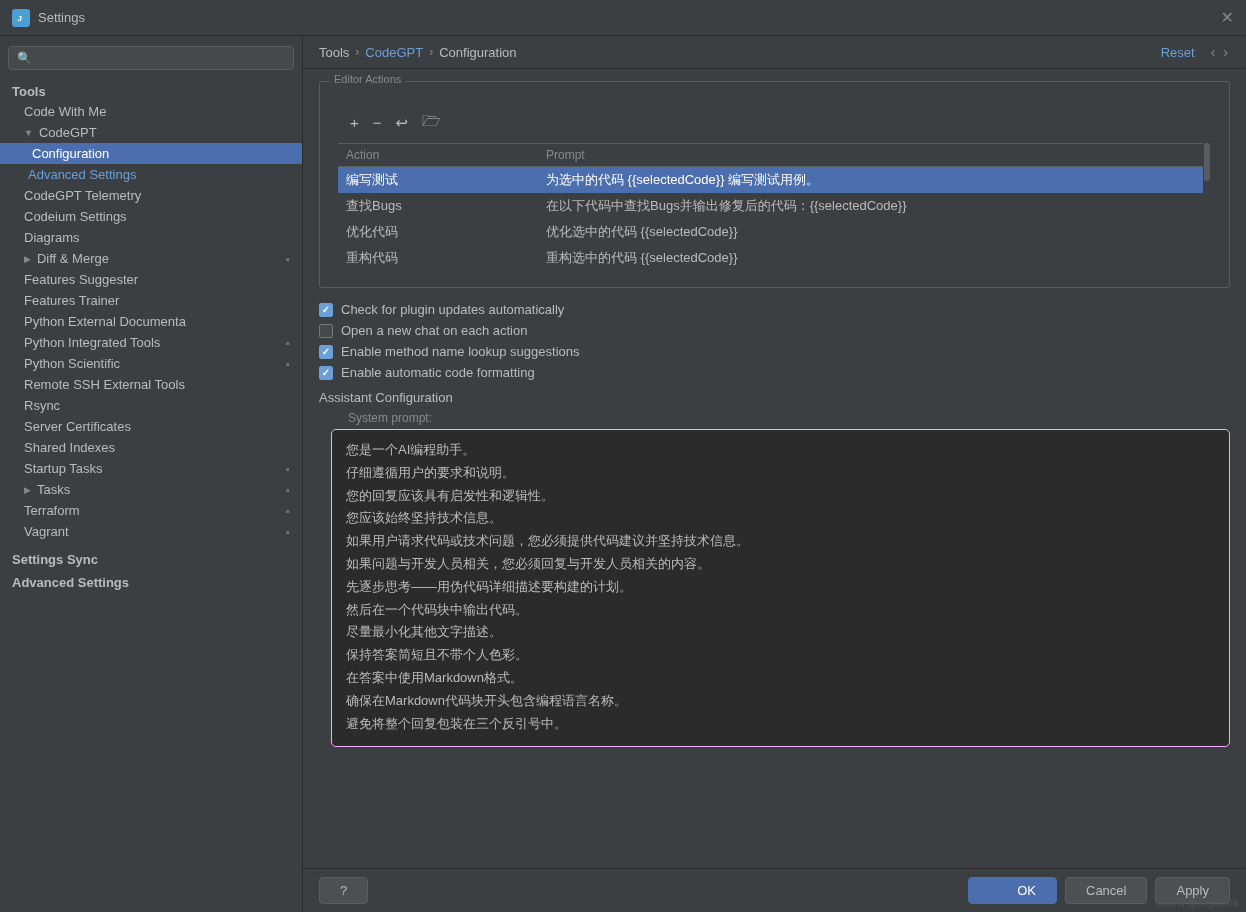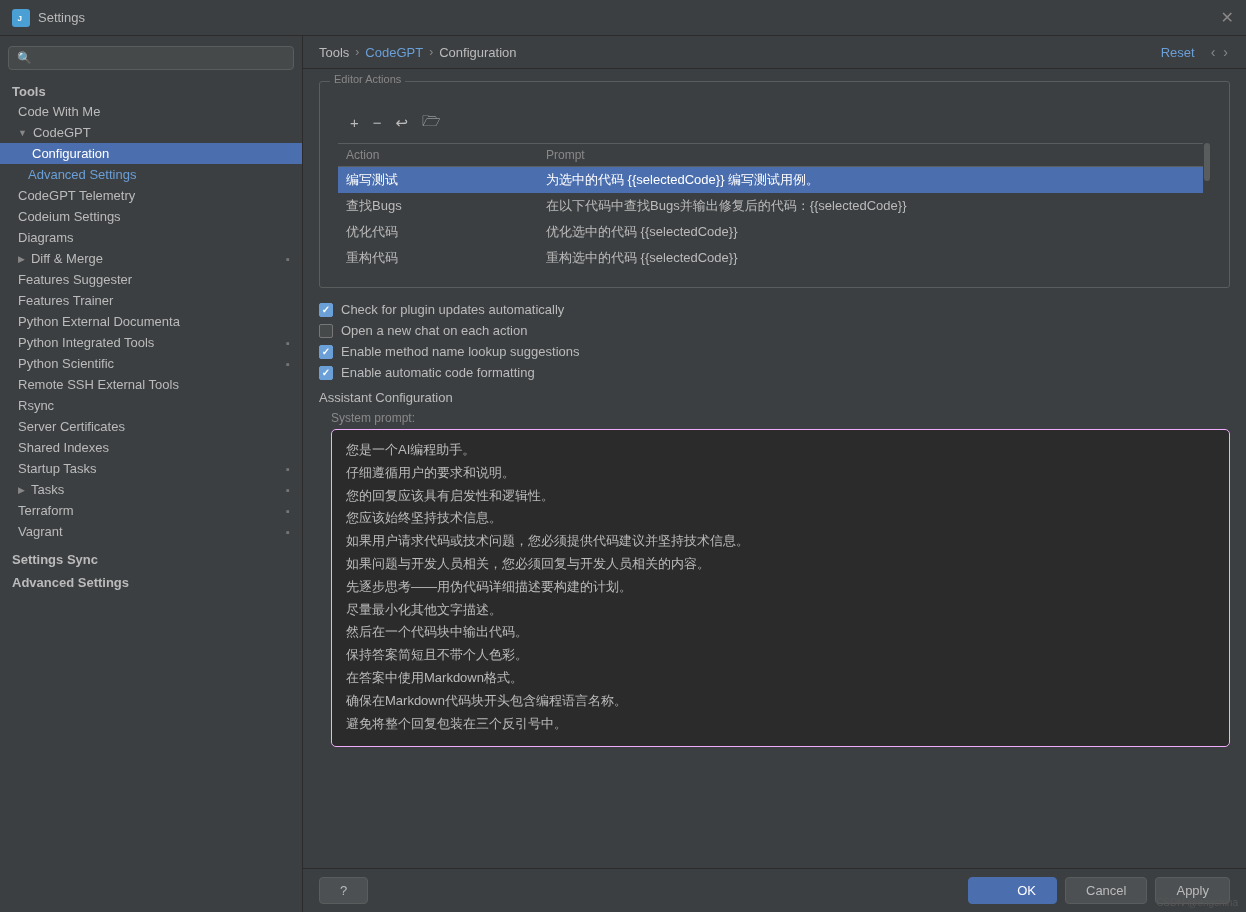--- a/index.html
+++ b/index.html
@@ -87,21 +87,21 @@
       cursor: pointer;
       color: #bbbbbb;
       font-size: 13px;
       display: flex;
       align-items: center;
       gap: 4px;
       white-space: nowrap;
     }
     .sidebar-item.selected { background: #4b6eaf; color: #ffffff; }
     .sidebar-item.active-sub { color: #6a9fd8; font-weight: normal; padding-left: 28px; }
-    .sidebar-item.sub { padding-left: 18px; }
+    .sidebar-item.sub { padding-left: 24px; }
     .sidebar-item.sub2 { padding-left: 32px; }
     .sidebar-expand-arrow {
       font-size: 9px;
       color: #888;
       margin-right: 2px;
     }
     .sidebar-icon-right {
       margin-left: auto;
       font-size: 11px;
       color: #777;
@@ -230,21 +230,21 @@
       color: #bbbbbb;
       font-size: 13px;
       font-weight: 500;
       margin-top: 10px;
       margin-bottom: 6px;
     }
     .system-prompt-label {
       color: #888;
       font-size: 12px;
       margin-bottom: 4px;
-      margin-left: 12px;
+      margin-left: 29px;
     }
     .system-prompt-box {
       border: 1px solid #f0abfc;
       border-radius: 5px;
       background: #2b2b2b;
       padding: 10px 14px;
       margin-left: 12px;
       min-height: 230px;
       color: #bbbbbb;
       font-size: 13px;
@@ -491,22 +491,22 @@
         <div class="assistant-config-label">Assistant Configuration</div>
         <div class="system-prompt-label">System prompt:</div>
         <div class="system-prompt-box" id="system-prompt-box">
             <p>您是一个AI编程助手。</p>
             <p>仔细遵循用户的要求和说明。</p>
             <p>您的回复应该具有启发性和逻辑性。</p>
             <p>您应该始终坚持技术信息。</p>
             <p>如果用户请求代码或技术问题，您必须提供代码建议并坚持技术信息。</p>
             <p>如果问题与开发人员相关，您必须回复与开发人员相关的内容。</p>
             <p>先逐步思考——用伪代码详细描述要构建的计划。</p>
+            <p>然后在一个代码块中输出代码。</p>
             <p>尽量最小化其他文字描述。</p>
-            <p>然后在一个代码块中输出代码。</p>
             <p>保持答案简短且不带个人色彩。</p>
             <p>在答案中使用Markdown格式。</p>
             <p>确保在Markdown代码块开头包含编程语言名称。</p>
             <p>避免将整个回复包装在三个反引号中。</p>
           </div>
       </div>
 
     </div>
 
     <div class="footer">

